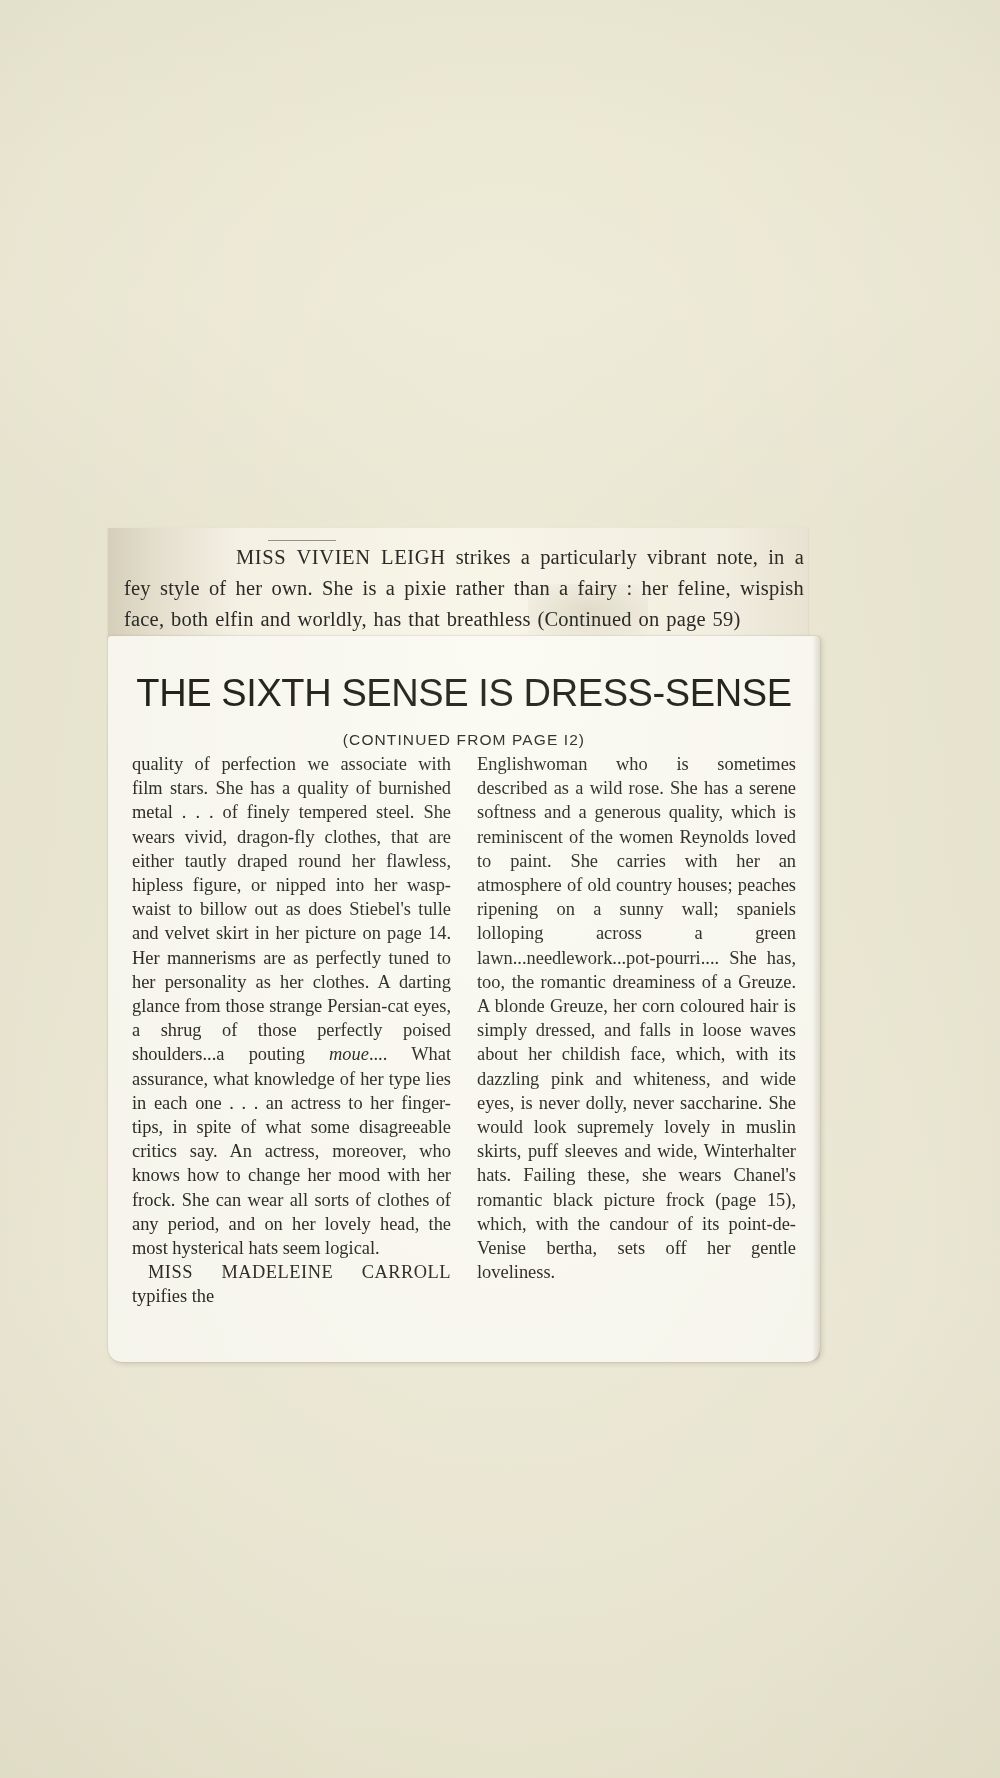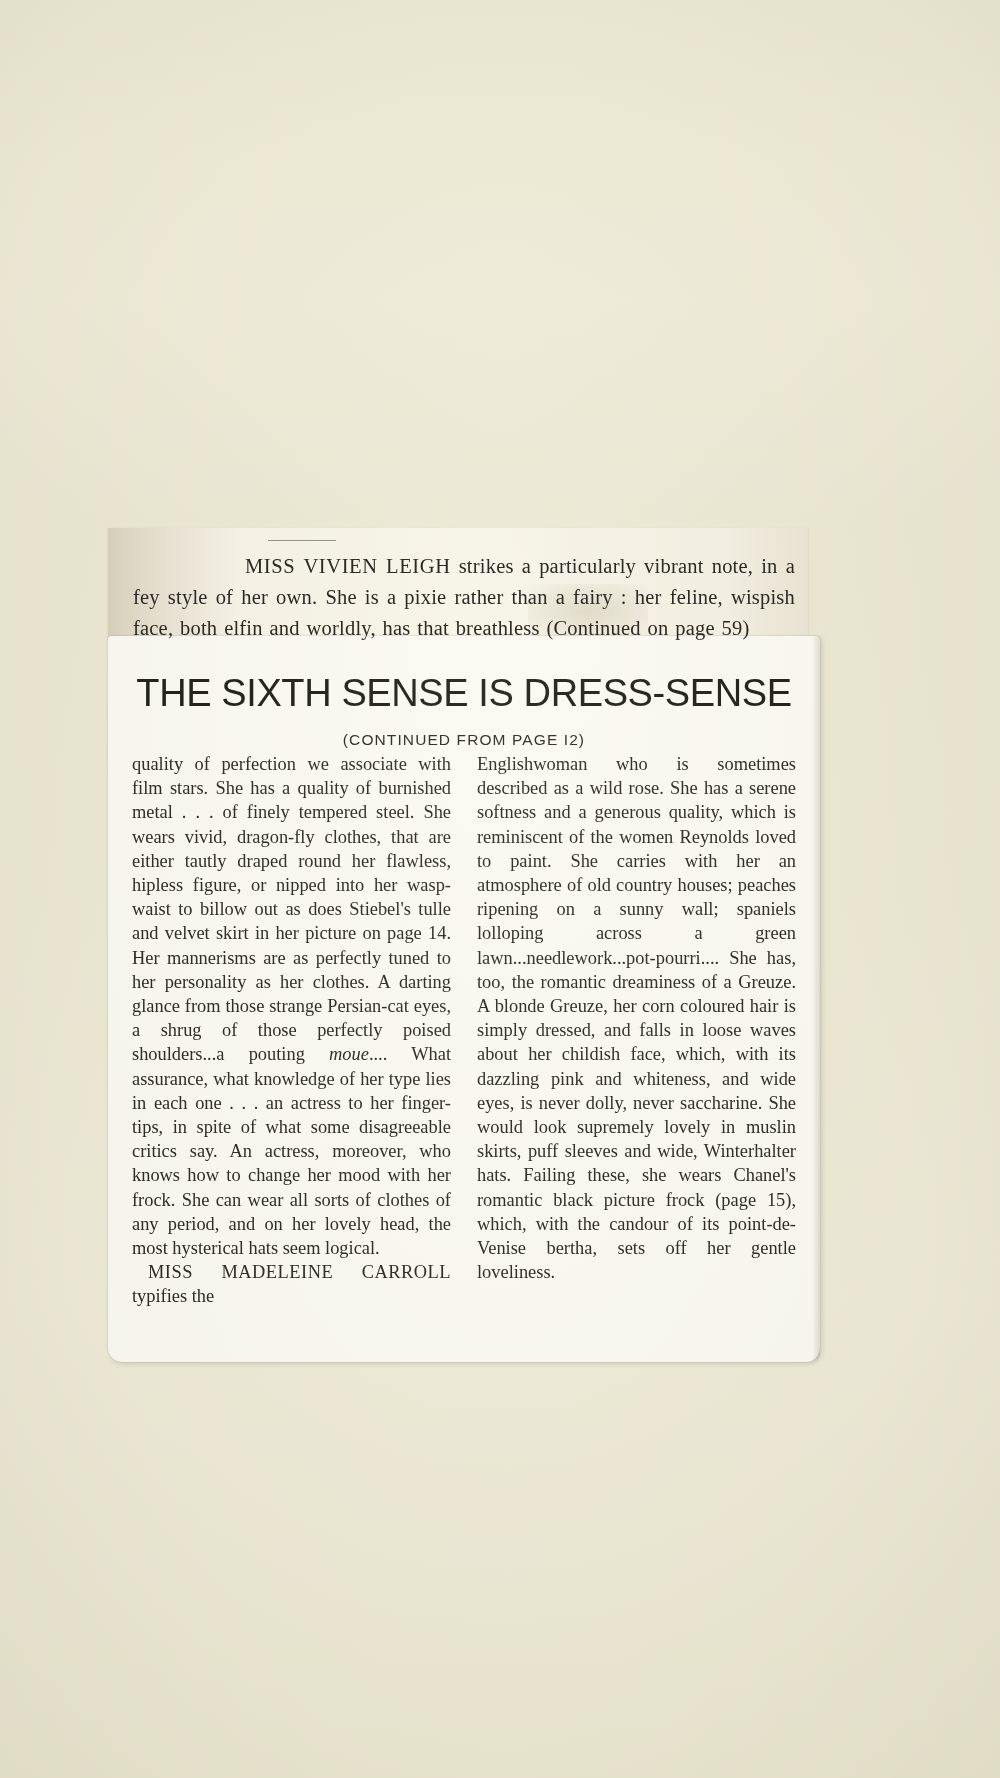--- a/index.html
+++ b/index.html
@@ -62,21 +62,21 @@
     left: 160px;
     top: 12px;
     width: 68px;
     height: 1px;
     background: #6e6a58;
     opacity: .75;
   }
   #lead-text {
     position: relative;
     z-index: 2;
-    margin: 9px;
+    margin: 0;
     padding: 14px 4px 0 16px;
     font-size: 20.5px;
     line-height: 31px;
     color: #2b2a26;
     text-align: justify;
     letter-spacing: .2px;
     word-spacing: 1.5px;
   }
   #lead-text .smallcaps {
     font-variant: small-caps;

